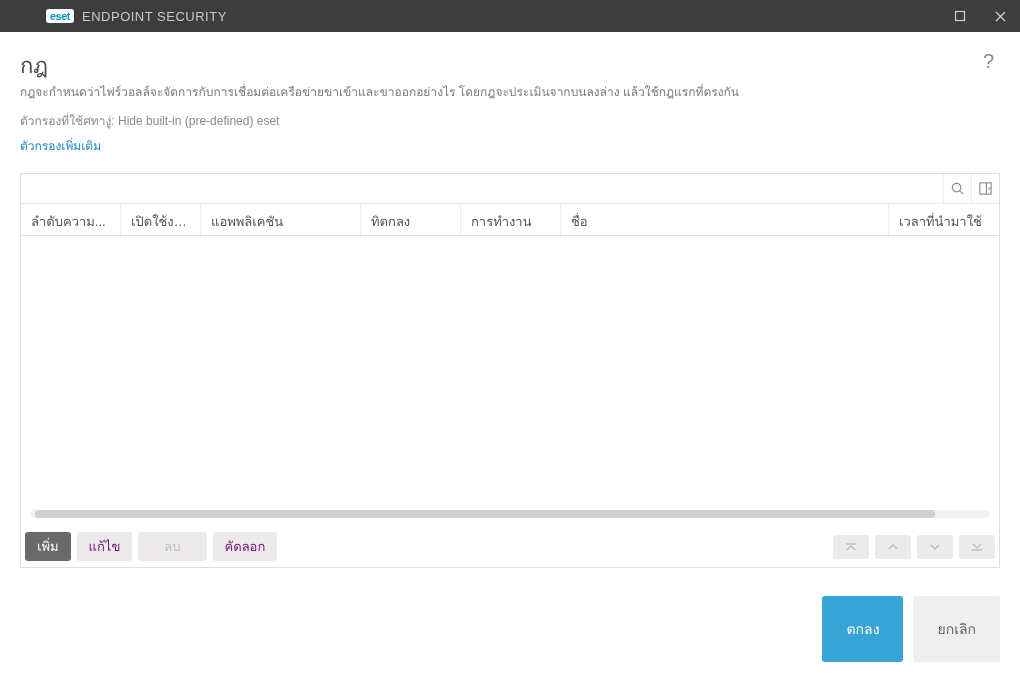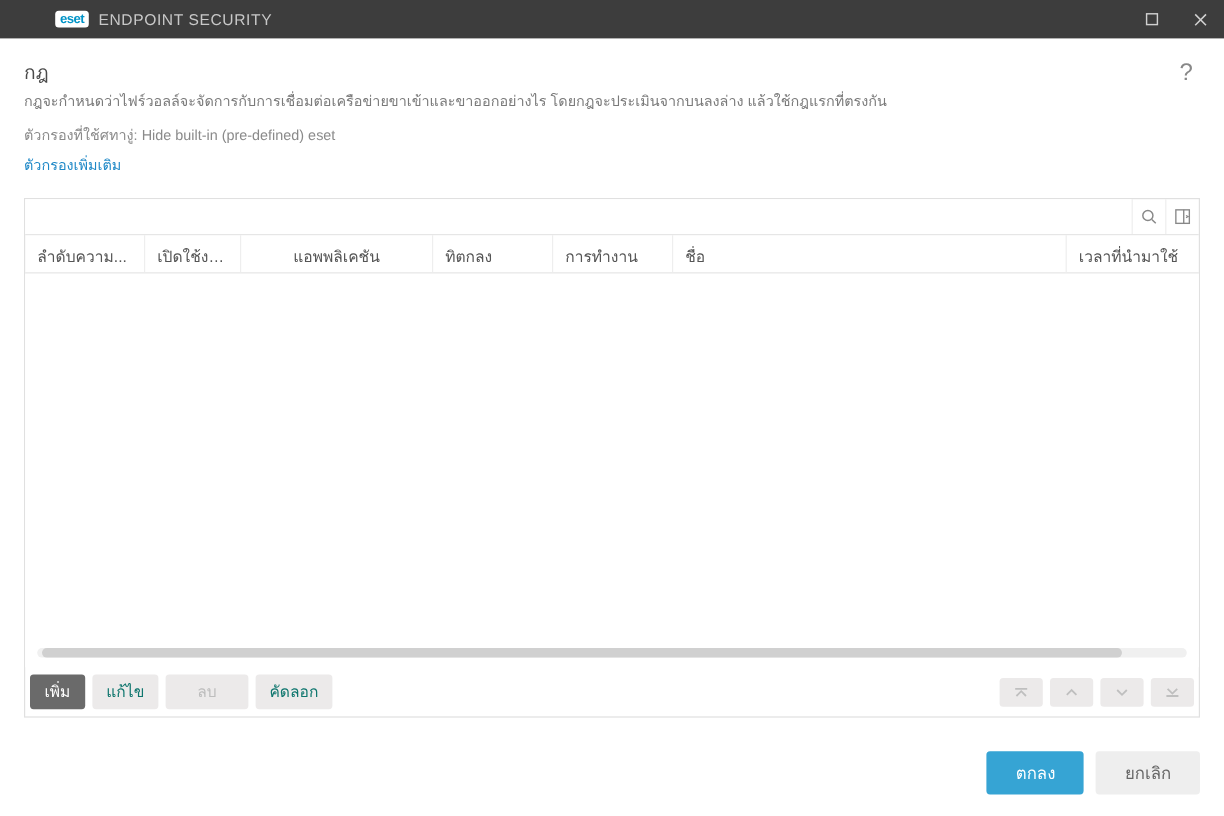--- a/index.html
+++ b/index.html
@@ -33,50 +33,50 @@
       padding: 1px 4px;
       border-radius: 3px;
       letter-spacing: -0.5px;
     }
     .app-name { font-size: 13px; letter-spacing: 0.5px; color: #c8c8c8; font-weight: 300; }
     .tb-spacer { flex: 1; }
     .tb-btn { width: 40px; height: 32px; display:flex; align-items:center; justify-content:center; color:#d0d0d0; }
     .tb-btn svg { stroke: #d0d0d0; }
     .content { flex: 1; padding: 16px 20px 18px 20px; display:flex; flex-direction:column; }
     .heading-row { display:flex; align-items:flex-start; }
-    .page-title { font-size: 16px; color: #4a4a4a; font-weight: 400; }
+    .page-title { font-size: 22px; color: #4a4a4a; font-weight: 400; }
     .help-icon { margin-left:auto; font-size: 20px; color: #888; padding: 2px 6px; }
     .desc { color: #7a7a7a; font-size: 12px; line-height: 1.5; }
     .filter-line { margin-top: 10px; color: #8a8a8a; font-size: 12px; }
     .more-filters { margin-top: 6px; font-size: 12px; }
     .more-filters a { color: #1e88c7; text-decoration: none; }
     .table-wrap { margin-top: 18px; border: 1px solid #e0e0e0; display:flex; flex-direction:column; flex:1; min-height:0; }
     .search-row { height: 30px; display:flex; border-bottom: 1px solid #e6e6e6; }
     .search-input { flex:1; border:none; outline:none; padding: 0 8px; font-size:13px; }
     .search-icon, .col-toggle { width: 28px; display:flex; align-items:center; justify-content:center; color:#777; border-left: 1px solid #eee; }
     .thead { display:flex; height: 32px; border-bottom:1px solid #e0e0e0; font-size:13px; color:#555; }
     .th { padding: 7px 10px; border-right:1px solid #eee; overflow:hidden; text-overflow:ellipsis; white-space:nowrap; }
     .th:last-child { border-right:none; }
     .tbody { flex:1; background:#fff; overflow:auto; position:relative; }
     .hscroll-track { position:absolute; bottom:8px; left:10px; right:10px; height:8px; background:#f0f0f0; border-radius:4px; }
     .hscroll-thumb { position:absolute; bottom:8px; left:14px; width: 900px; height:8px; background:#d0d0d0; border-radius:4px; }
     .action-row { display:flex; align-items:center; padding: 6px 4px; gap: 6px; }
     .btn { border:none; padding: 4px 12px; border-radius: 3px; font-size:13px; cursor:pointer; }
     .btn-dark { background:#6a6a6a; color:#fff; }
-    .btn-dim { background:#eceaea; color:#0f766e; }
+    .btn-dim { background:#eceaea; color:#701a75; }
     .btn-dim2 { background:#eceaea; color:#bdbdbd; padding:4px 26px; }
     .reorder-btns { margin-left:auto; display:flex; gap:6px; }
     .icon-btn { width:36px; height:24px; background:#eceaea; border-radius:3px; display:flex; align-items:center; justify-content:center; }
     .icon-btn svg { stroke:#bfbfbf; }
     .footer { display:flex; justify-content:flex-end; gap:10px; padding:  10px 20px 18px 20px; }
-    .btn-primary { background:#36a4d4; color:#fff; padding: 7px 24px; border-radius:3px; border:none; font-size:14px; }
+    .btn-primary { background:#36a4d4; color:#fff; padding: 22px 24px; border-radius:3px; border:none; font-size:14px; }
     .btn-cancel { background:#eeeeee; color:#666; padding:7px 24px; border-radius:3px; border:none; font-size:14px; }
     .col-priority { width: 100px; }
     .col-enabled { width: 80px; }
-    .col-app { width: 160px; text-align: center; }
+    .col-app { width: 160px; }
     .col-direction { width: 100px; }
     .col-action { width: 100px; }
     .col-name { flex:1; min-width: 200px; }
     .col-time { width: 110px; }
   </style>
 </head>
 <body>
 
 <div class="window">
   <div class="titlebar">

